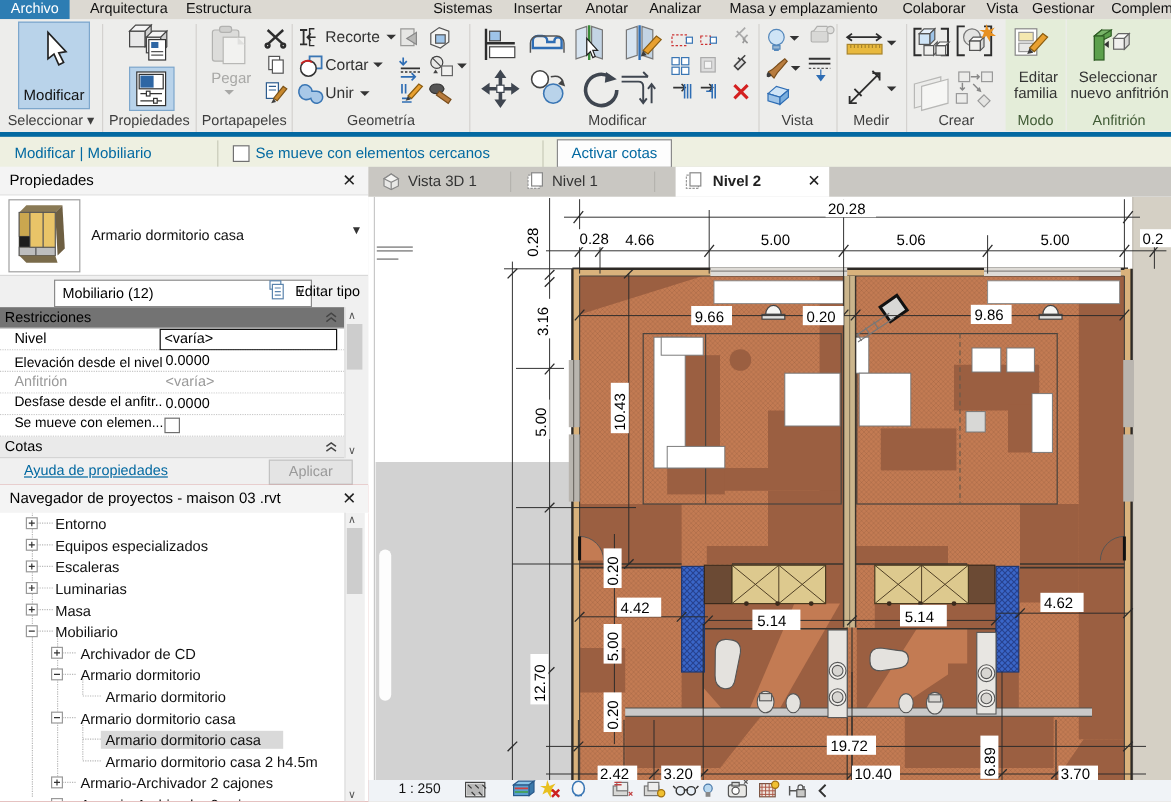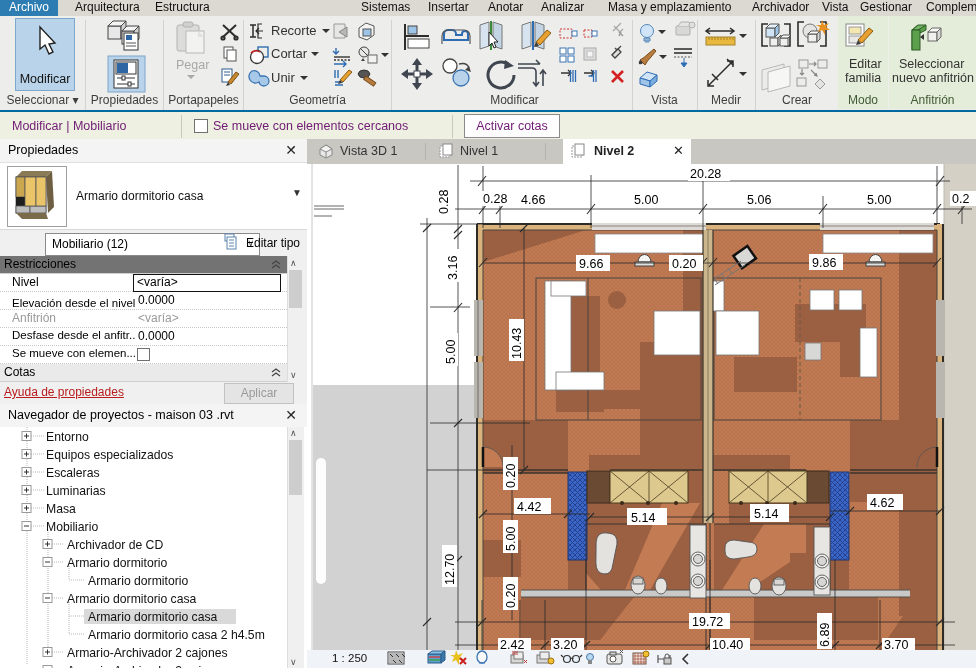--- a/index.html
+++ b/index.html
@@ -8,21 +8,21 @@
 
 #menubar{left:0;top:0;width:976px;height:16px;background:#dcd9d2;font-size:12px;color:#111;}
 #menubar .tab{position:absolute;top:0;height:16px;line-height:15px;padding:0 9px;}
 #menubar .active{background:#2d7db3;color:#fff;}
 
 #ribbon{left:0;top:16px;width:976px;height:94px;background:#ededeb;font-size:12px;color:#3b3b3b;}
 .rsep{position:absolute;top:4px;width:1px;height:103px;background:#d4d2cf;}
 .rlabel{position:absolute;top:77px;height:15px;font-size:12px;color:#3e3e3e;text-align:center;}
 .greenpane{position:absolute;top:0;height:93px;background:#e4edd9;}
 
-#optbar{left:0;top:110px;width:976px;height:29px;background:#eef0e1;font-size:12.5px;color:#701a75;border-top:2px solid #0369a1;}
+#optbar{left:0;top:110px;width:976px;height:29px;background:#eef0e1;font-size:12.5px;color:#0369a1;border-top:4px solid #0369a1;}
 
 #props{left:0;top:139px;width:307px;height:265px;background:#f0f0f0;font-size:12.5px;}
 #props .lab{display:inline-block;max-width:124px;white-space:nowrap;overflow:hidden;font-size:11.5px;}
 #navg{left:0;top:404px;width:307px;height:264px;background:#b91c1c;font-size:12.5px;}
 .phead{position:absolute;left:0;top:0;width:100%;height:23px;background:#f4f4f4;border-bottom:1px solid #e0e0e0;}
 .x{font-size:14px;color:#222;}
 
 #tabbar{left:307px;top:139px;width:669px;height:25px;background:#c9c7c2;font-size:12.5px;color:#222;}
 #canvas{left:307px;top:164px;width:669px;height:486px;background:#fff;overflow:hidden;}
 #statusbar{left:307px;top:650px;width:669px;height:18px;background:#f0f3f7;font-size:11.5px;color:#111;}
@@ -34,21 +34,21 @@
 <span class="tab active" style="left:0;">Archivo</span>
 <span class="tab" style="left:66px;">Arquitectura</span>
 <span class="tab" style="left:146px;">Estructura</span>
 <span class="tab" style="left:215px;margin-top:19px;">Acero</span>
 <span class="tab" style="left:262px;margin-top:24px;">Prefabricado</span>
 <span class="tab" style="left:352px;">Sistemas</span>
 <span class="tab" style="left:419px;">Insertar</span>
 <span class="tab" style="left:479px;">Anotar</span>
 <span class="tab" style="left:532px;">Analizar</span>
 <span class="tab" style="left:599px;">Masa y emplazamiento</span>
-<span class="tab" style="left:743px;">Archivador</span>
+<span class="tab" style="left:743px;">Colaborar</span>
 <span class="tab" style="left:813px;">Vista</span>
 <span class="tab" style="left:851px;">Gestionar</span>
 <span class="tab" style="left:917px;">Complem</span>
 </div>
 
 <div id="ribbon" class="abs">
 <div class="rsep" style="left:85px;"></div>
 <div class="rsep" style="left:163px;"></div>
 <div class="rsep" style="left:243px;"></div>
 <div class="rsep" style="left:391px;"></div>
@@ -460,21 +460,21 @@
           </svg>
 </div>
 
 <div class="abs" style="left:287px;top:117px;width:16px;height:126px;background:#f0f0f0;border-left:1px solid #dcdcdc;">
   <div class="abs" style="left:2px;top:2px;font-size:9px;color:#555;">∧</div>
   <div class="abs" style="left:1px;top:14px;width:13px;height:38px;background:#cdcdcd;"></div>
   <div class="abs" style="left:2px;bottom:2px;font-size:9px;color:#555;">∨</div>
 </div>
 
 <div class="abs" style="left:0;top:243px;width:307px;height:22px;background:#f0f0f0;">
-  <span class="abs" style="left:4px;top:3px;color:#b91c1c;text-decoration:underline;">Ayuda de propiedades</span>
+  <span class="abs" style="left:20px;top:3px;color:#0369a1;text-decoration:underline;">Ayuda de propiedades</span>
   <div class="abs" style="left:224px;top:1px;width:68px;height:19px;background:#e4e4e4;border:1px solid #c2c2c2;color:#9a9a9a;text-align:center;line-height:19px;">Aplicar</div>
 </div>
 </div>
 </div>
 
 <div id="navg" class="abs">
 <div class="phead">
         <span style="position:absolute;left:8px;top:4px;">Navegador de proyectos - maison 03 .rvt</span>
         <span class="x" style="position:absolute;right:10px;top:3px;">✕</span>
       </div>

